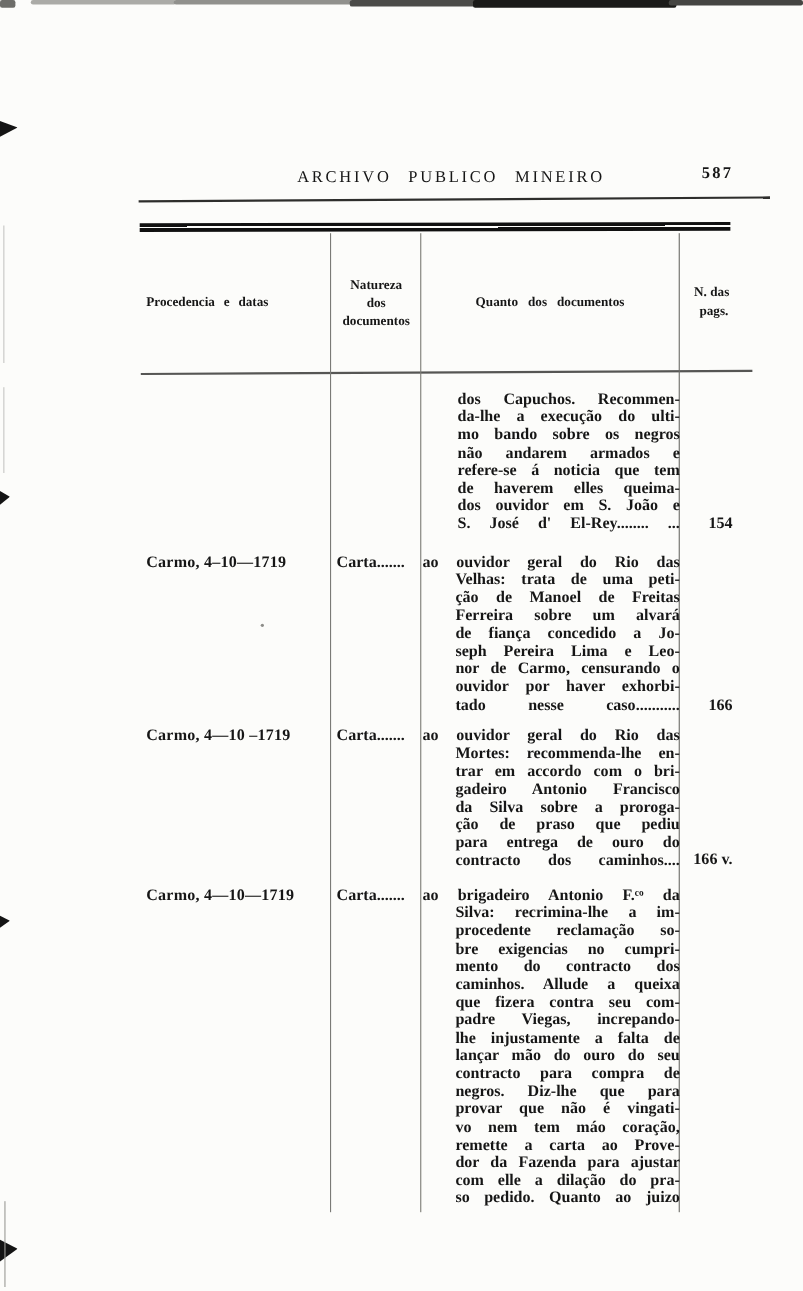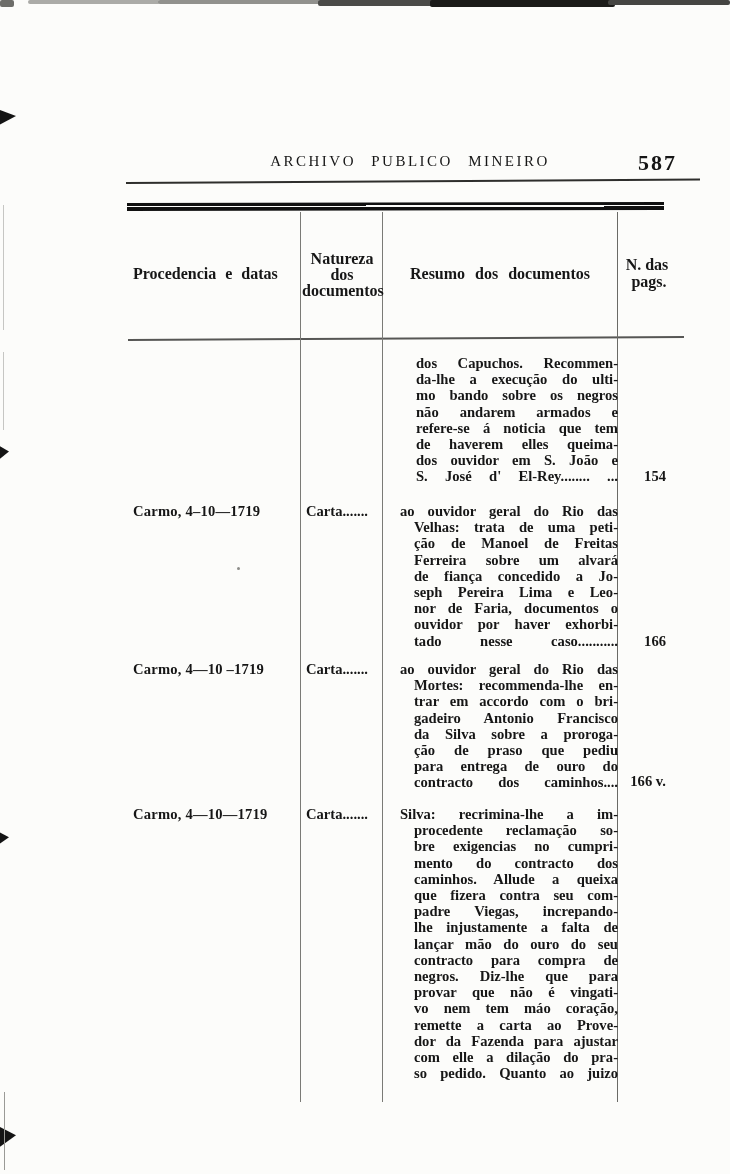--- a/index.html
+++ b/index.html
@@ -20,21 +20,21 @@
   .speck{position:absolute;background:#8d8d89;border-radius:50%;}
 
   
   .running-head{
     position:absolute;left:150px;top:153px;width:520px;
     text-align:center;font-size:15px;font-weight:normal;
     letter-spacing:2.5px;word-spacing:9px;
   }
   .folio{
     position:absolute;left:638px;top:150px;width:60px;
-    font-size:22px;font-weight:bold;letter-spacing:2px;
+    font-size:15px;font-weight:bold;letter-spacing:2px;
   }
   .rule-thin-top{
     position:absolute;left:126px;top:182px;width:574px;height:2px;
     background:#2e2e2c;transform:rotate(-0.35deg);transform-origin:left center;
   }
   .rule-double{
     position:absolute;left:127px;top:203px;width:537px;height:8px;
     background:linear-gradient(#101010 0 3px,#fcfcfa 3px 4.5px,#101010 4.5px 8px);
     transform:rotate(-0.12deg);transform-origin:left center;
   }
@@ -43,38 +43,38 @@
     background:#565654;transform:rotate(-0.3deg);transform-origin:left center;
   }
 
   
   .vline{position:absolute;top:212px;width:1.2px;height:890px;background:#7a7a76;}
   .vline-a{left:300px;}
   .vline-b{left:382px;}
   .vline-c{left:617px;background:#6a6a66;}
 
   
-  .colhead{position:absolute;font-weight:bold;font-size:16px;line-height:16px;}
+  .colhead{position:absolute;font-weight:bold;font-size:12px;line-height:16px;}
   .colhead-1{left:133px;top:266px;width:162px;text-align:left;word-spacing:5px;}
   .colhead-2{left:302px;top:251px;width:80px;text-align:center;}
   .colhead-3{left:386px;top:266px;width:228px;text-align:center;word-spacing:6px;}
   .colhead-4{left:621px;top:257px;width:52px;text-align:center;line-height:16.5px;}
   .colhead-4 .hline:last-child{padding-left:4px;}
 
   
   .row{position:absolute;left:130px;width:548px;font-weight:bold;font-size:14.6px;}
   .date{position:absolute;left:3px;top:0;white-space:nowrap;letter-spacing:.2px;}
   .natureza{position:absolute;left:176px;top:0;white-space:nowrap;}
   .resumo{position:absolute;left:254px;top:0;width:234px;}
   .resumo-line{
     line-height:16.2px;
     text-align:justify;text-align-last:justify;
   }
   .row-normal .resumo-line{margin-left:30px;}
-  .row-normal .resumo-line:first-child{margin-left:16px;}
+  .row-normal .resumo-line:first-child{margin-left:0;}
   .row-continuation .resumo-line{margin-left:32px;}
   .pageref{position:absolute;left:494px;width:42px;text-align:right;white-space:nowrap;}
 </style>
 </head>
 <body>
 
 <div>
   <div class="scan-seg" style="left:0;top:0;width:14px;height:7px;background:#6d6d69;"></div>
   <div class="scan-seg" style="left:28px;top:0;width:132px;height:4px;background:#ababa7;"></div>
   <div class="scan-seg" style="left:158px;top:0;width:162px;height:4px;background:#91918d;"></div>
@@ -104,21 +104,21 @@
 <div class="vline vline-a"></div>
 <div class="vline vline-b"></div>
 <div class="vline vline-c"></div>
 
 <div class="colhead colhead-1">Procedencia e datas</div>
 <div class="colhead colhead-2">
     <div class="hline">Natureza</div>
     <div class="hline">dos</div>
     <div class="hline">documentos</div>
   </div>
-<div class="colhead colhead-3">Resumo dos documentos</div>
+<div class="colhead colhead-3">Quanto dos documentos</div>
 <div class="colhead colhead-4">
     <div class="hline">N. das</div>
     <div class="hline">pags.</div>
   </div>
 
 <div class="row row-continuation" style="top:355px;">
   <div class="resumo">
       <div class="resumo-line">dos Capuchos. Recommen-</div>
       <div class="resumo-line">da-lhe a execução do ulti-</div>
       <div class="resumo-line">mo bando sobre os negros</div>
@@ -134,21 +134,21 @@
 <div class="row row-normal" style="top:503px;">
   <div class="date">Carmo, 4–10—1719</div>
   <div class="natureza">Carta.......</div>
   <div class="resumo">
       <div class="resumo-line">ao ouvidor geral do Rio das</div>
       <div class="resumo-line">Velhas: trata de uma peti-</div>
       <div class="resumo-line">ção de Manoel de Freitas</div>
       <div class="resumo-line">Ferreira sobre um alvará</div>
       <div class="resumo-line">de fiança concedido a Jo-</div>
       <div class="resumo-line">seph Pereira Lima e Leo-</div>
-      <div class="resumo-line">nor de Faria, documentos o</div>
+      <div class="resumo-line">nor de Carmo, censurando o</div>
       <div class="resumo-line">ouvidor por haver exhorbi-</div>
       <div class="resumo-line">tado nesse caso...........</div>
     </div>
   <div class="pageref" style="top:130px;">166</div>
 </div>
 
 <div class="row row-normal" style="top:661px;">
   <div class="date">Carmo, 4—10 –1719</div>
   <div class="natureza">Carta.......</div>
   <div class="resumo">
@@ -161,20 +161,21 @@
       <div class="resumo-line">para entrega de ouro do</div>
       <div class="resumo-line">contracto dos caminhos....</div>
     </div>
   <div class="pageref" style="top:112px;">166 v.</div>
 </div>
 
 <div class="row row-normal" style="top:806px;">
   <div class="date">Carmo, 4—10—1719</div>
   <div class="natureza">Carta.......</div>
   <div class="resumo">
+      <div class="resumo-line">ao brigadeiro Antonio F.ᶜᵒ da</div>
       <div class="resumo-line">Silva: recrimina-lhe a im-</div>
       <div class="resumo-line">procedente reclamação so-</div>
       <div class="resumo-line">bre exigencias no cumpri-</div>
       <div class="resumo-line">mento do contracto dos</div>
       <div class="resumo-line">caminhos. Allude a queixa</div>
       <div class="resumo-line">que fizera contra seu com-</div>
       <div class="resumo-line">padre Viegas, increpando-</div>
       <div class="resumo-line">lhe injustamente a falta de</div>
       <div class="resumo-line">lançar mão do ouro do seu</div>
       <div class="resumo-line">contracto para compra de</div>

